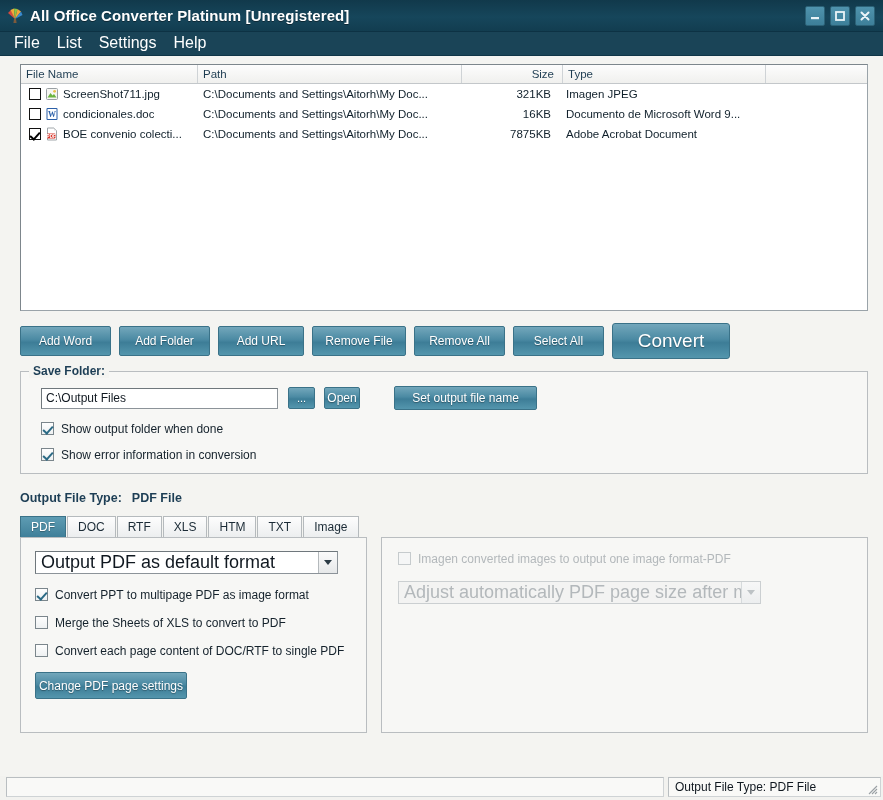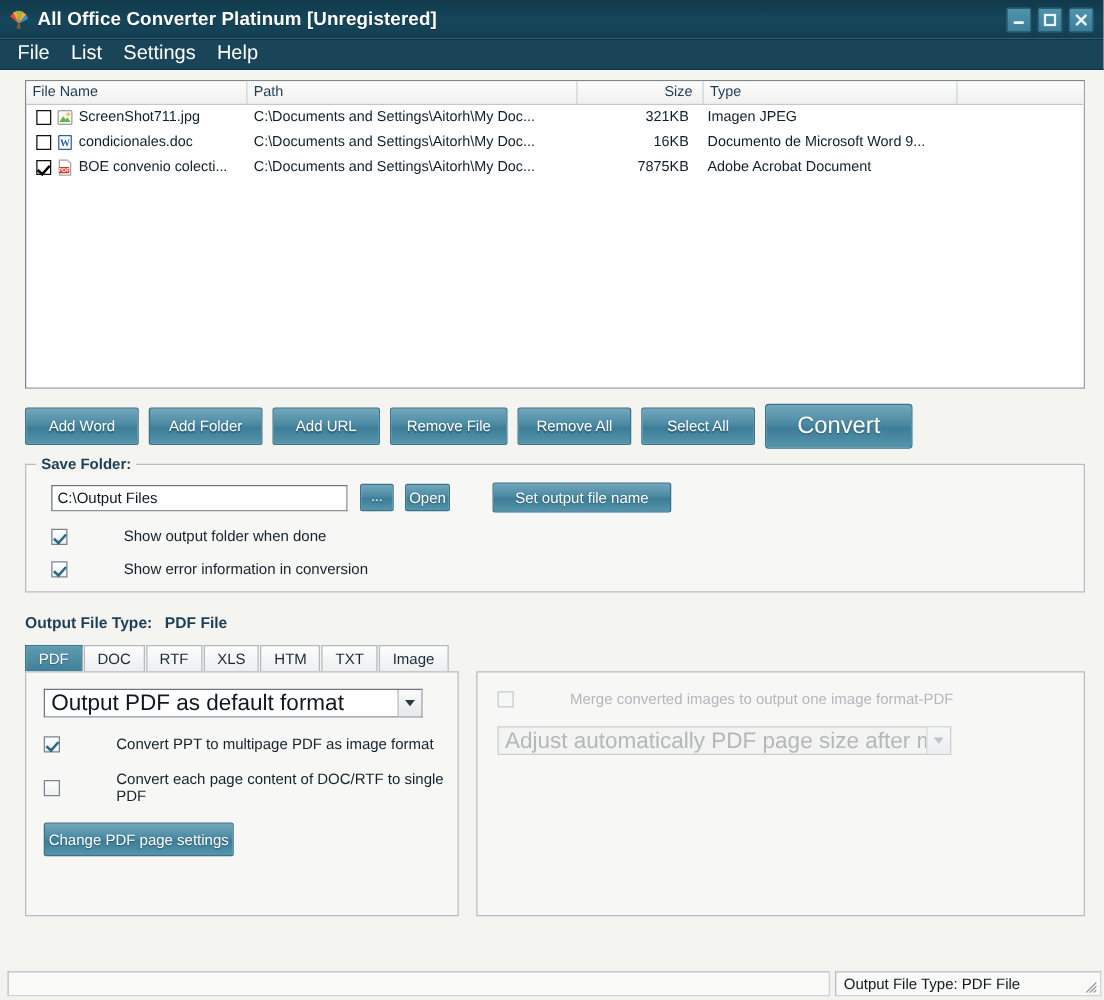--- a/index.html
+++ b/index.html
@@ -195,21 +195,21 @@
     background: linear-gradient(180deg, #73a7bb 0%, #4b8aa3 45%, #3d7d97 55%, #5496ad 100%);
     border: 1px solid #3a7288; border-radius: 2px;
     color: #fff; font-size: 11px;
     height: 22px; display: flex; align-items: center; justify-content: center;
     cursor: pointer; text-shadow: 0 1px 1px rgba(0,0,0,.35);
   }
   .btn-browse { width: 27px; margin-left: 10px; }
   .btn-open   { width: 36px; margin-left: 9px; font-size: 12px; }
   .btn-setname{ width: 143px; height: 24px; margin-left: 34px; font-size: 12px; }
 
-  .chkline { display: flex; align-items: center; margin-top: 12px; gap: 38px; }
+  .chkline { display: flex; margin-top: 12px; }
   .wcbx {
     width: 13px; height: 13px;
     border: 1px solid #7b868c;
     background: linear-gradient(180deg,#fefefe,#eef1f2);
     margin-right: 7px; flex: 0 0 auto; position: relative; cursor: pointer;
   }
   .wcbx.on::after {
     content: "";
     position: absolute; left: 3px; top: 1px;
     width: 4px; height: 8px;
@@ -472,30 +472,34 @@
               <span class="arrow-d"></span>
             </div>
         </div>
 
         <div class="chkline">
           <div class="wcbx on"></div>
           <div class="chklabel">Convert PPT to multipage PDF as image format</div>
         </div>
         <div class="chkline">
           <div class="wcbx"></div>
+          <div class="chklabel">Merge the Sheets of XLS to convert to PDF</div>
+        </div>
+        <div class="chkline">
+          <div class="wcbx"></div>
           <div class="chklabel">Convert each page content of DOC/RTF to single PDF</div>
         </div>
 
         <div class="tealbtn btn-pagesettings">Change PDF page settings</div>
       </div>
 
       <div class="panel panel-right">
         <div class="chkline" style="margin-top:0">
           <div class="wcbx dim"></div>
-          <div class="chklabel dim">Merge converted images to output one image format-PDF</div>
+          <div class="chklabel dim">Imagen converted images to output one image format-PDF</div>
         </div>
         <div class="combo dim combo-right">
           <div class="cval">Adjust automatically PDF page size after merging images to PDF</div>
           <div class="combo-arrow">
               <span class="arrow-d"></span>
             </div>
         </div>
       </div>
 
     </div>

